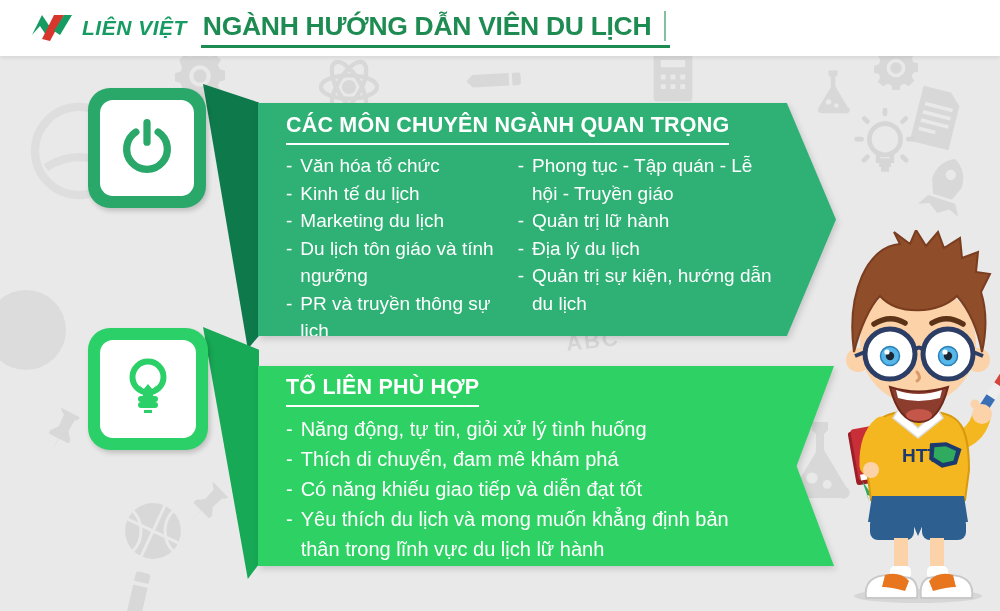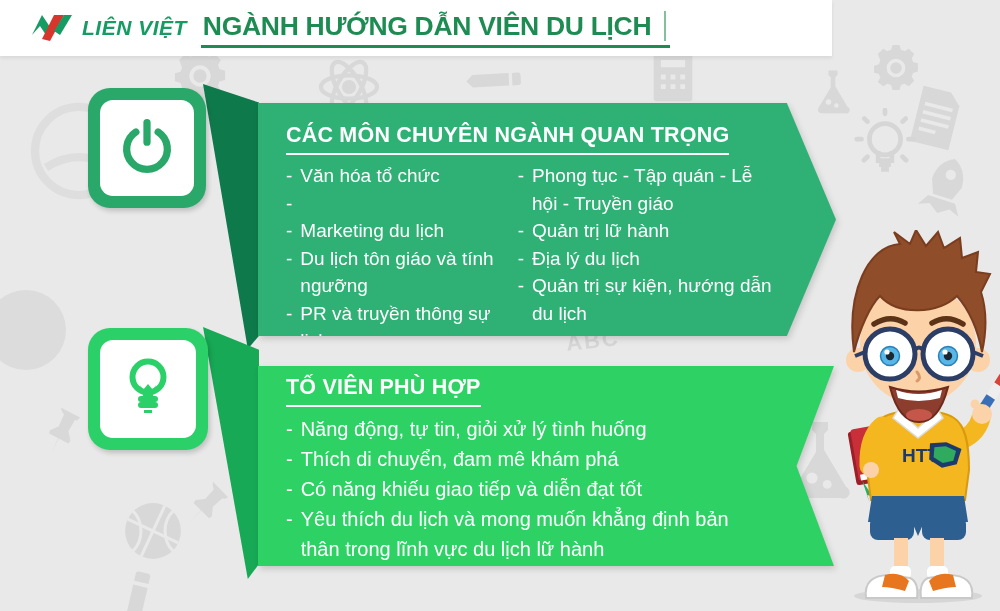--- a/index.html
+++ b/index.html
@@ -1,20 +1,20 @@
 <!DOCTYPE html>
 <html><head>
 <meta charset="utf-8">
 <style>
   * { margin:0; padding:0; box-sizing:border-box; }
   body { font-family:"Liberation Sans","DejaVu Sans",sans-serif; background:#cfcfcf; }
   #stage { position:relative; width:1000px; height:611px; background:#e9e9e9; overflow:hidden; }
 
   
-  .header { position:absolute; left:0; top:0; width:832px; height:56px; background:#ffffff;
+  .header { position:absolute; left:0; top:0; width:1000px; height:56px; background:#ffffff;
             display:flex; align-items:center; box-shadow:0 2px 4px rgba(0,0,0,.08); z-index:6; }
   .brand { display:flex; align-items:center; gap:8px; margin-left:30px; }
   .brand-text { color:#169b62; font-weight:bold; font-style:italic; font-size:21px; letter-spacing:.5px; }
   .title-group { display:flex; align-items:baseline; gap:13px; margin-left:14px;
                  border-bottom:3px solid #1e8c52; padding:2px 4px 3px 2px; }
   .title-main, .title-code { color:#1e8c52; font-weight:bold; font-size:26.5px; letter-spacing:-0.3px; white-space:nowrap; }
   .title-sep { width:2px; height:30px; background:#1e8c52; align-self:center; opacity:.55; }
 
   
   .doodle { position:absolute; z-index:1; }
@@ -34,21 +34,21 @@
   .icon-box1 { left:88px; top:88px; width:118px; height:120px; background:#2aa86a; }
   .icon-box1 .inner { width:94px; height:96px; }
   .icon-box2 { left:88px; top:328px; width:120px; height:122px; background:#2bd168; }
   .icon-box2 .inner { width:96px; height:98px; }
 
   
   .banner-wrap { position:absolute; z-index:3; filter:drop-shadow(2px 3px 3px rgba(0,0,0,.15)); }
   .banner { width:100%; height:100%; color:#ffffff; }
   .banner1-wrap { left:258px; top:103px; width:578px; height:233px; }
   .banner1 { background:#2fb176; clip-path:polygon(0 0,91.5% 0,100% 50%,91.5% 100%,0 100%);
-             padding:20px 52px 8px 28px; }
+             padding:10px 52px 8px 28px; }
   .banner2-wrap { left:258px; top:366px; width:576px; height:200px; }
   .banner2 { background:#2ed264; clip-path:polygon(0 0,100% 0,93.5% 50%,100% 100%,0 100%);
              padding:9px 60px 8px 28px; }
 
   .sec-heading { display:inline-block; font-weight:bold; font-size:21.5px; letter-spacing:.2px;
                  border-bottom:2px solid #ffffff; padding-bottom:5px; margin-bottom:7px; white-space:nowrap; }
   .cols { display:flex; gap:14px; }
   .col { list-style:none; }
   .col-left { width:252px; }
   .col-right { width:276px; }
@@ -181,20 +181,21 @@
     <div class="banner banner1">
       <span class="sec-heading">CÁC MÔN CHUYÊN NGÀNH QUAN TRỌNG</span>
       <div class="cols">
         <ul class="col col-left">
           <li class="item">
               <span class="dash">-</span>
               <span>Văn hóa tổ chức</span>
             </li>
           <li class="item">
               <span class="dash">-</span>
+              <span>Kinh tế du lịch</span>
             </li>
           <li class="item">
               <span class="dash">-</span>
               <span>Marketing du lịch</span>
             </li>
           <li class="item">
               <span class="dash">-</span>
               <span style="width:200px">Du lịch tôn giáo và tính ngưỡng</span>
             </li>
           <li class="item">
@@ -219,21 +220,21 @@
               <span class="dash">-</span>
               <span style="width:252px">Quản trị sự kiện, hướng dẫn du lịch</span>
             </li>
         </ul>
       </div>
     </div>
   </div>
 
   <div class="banner-wrap banner2-wrap">
     <div class="banner banner2">
-      <span class="sec-heading">TỐ VIÊN PHÙ HỢP</span>
+      <span class="sec-heading">TỐ LIÊN PHÙ HỢP</span>
       <ul class="col">
         <li class="item">
             <span class="dash">-</span>
             <span>Năng động, tự tin, giỏi xử lý tình huống</span>
           </li>
         <li class="item">
             <span class="dash">-</span>
             <span>Thích di chuyển, đam mê khám phá</span>
           </li>
         <li class="item">

